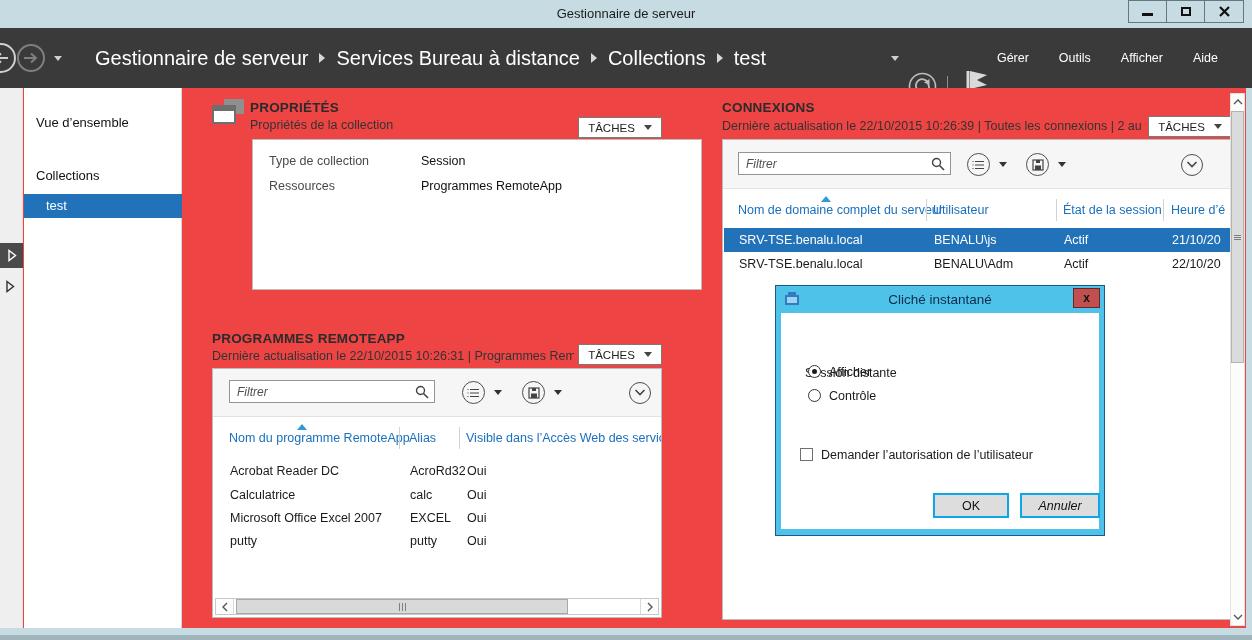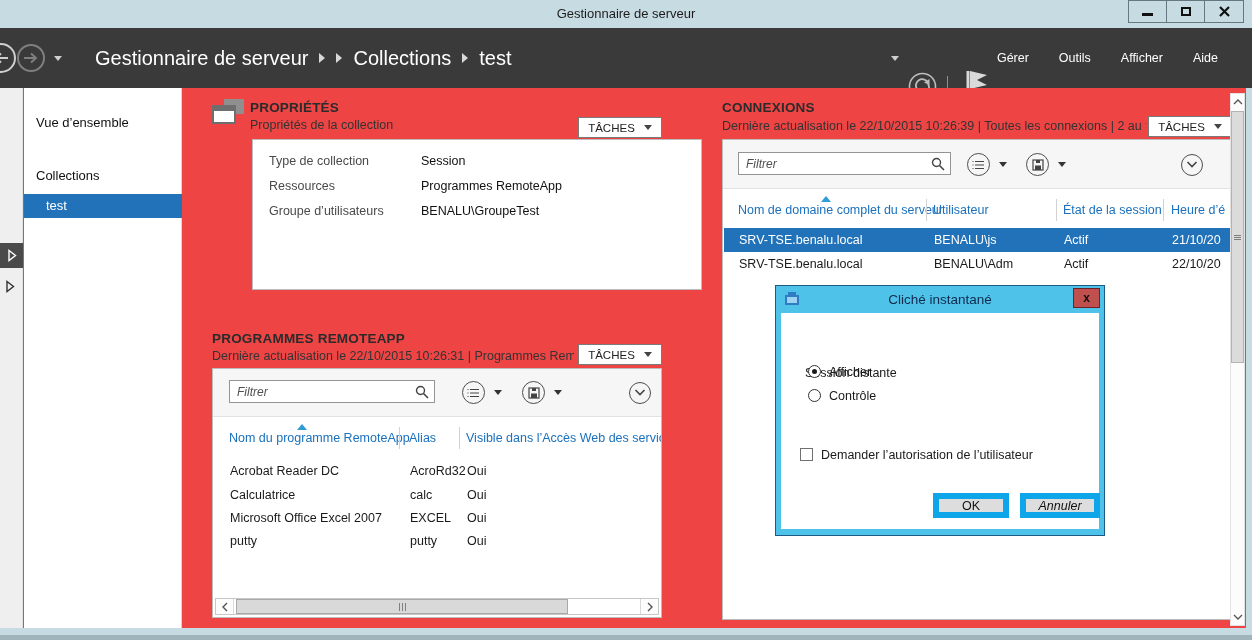--- a/index.html
+++ b/index.html
@@ -91,21 +91,21 @@
   .dlg-titlebar{ position:absolute; left:0; top:0; right:0; height:27px;}
   .dlg-title{ position:absolute; left:0; right:0; top:6px; text-align:center; font-size:13.5px; color:#0f2b4e;}
   .dlg-icon{ position:absolute; left:8px; top:5px;}
   .dlg-close{ position:absolute; right:4px; top:2px; width:27px; height:20px; background:#c0504e; border:1px solid #6d2427;
               display:flex; align-items:center; justify-content:center; font-weight:bold; font-size:12px; color:#111;}
   .dlg-body{ position:absolute; left:5px; right:5px; top:27px; bottom:6px; background:#fff;}
   .dlg-label{ position:absolute; font-size:12.5px; color:#1a1a1a; white-space:nowrap;}
   .radio{ position:absolute; width:13px; height:13px; border:1px solid #333; border-radius:50%; background:#fff;}
   .radio.checked::after{ content:""; position:absolute; left:3px; top:3px; width:5px; height:5px; border-radius:50%; background:#1a1a1a;}
   .checkbox{ position:absolute; width:13px; height:13px; border:1px solid #707070; background:#fff;}
-  .dlg-btn{ position:absolute; height:25px; background:#ddd; border:6px solid #0ea5e9; font-family:inherit;
+  .dlg-btn{ position:absolute; height:25px; background:#ddd; border:2px solid #0ea5e9; font-family:inherit;
             font-size:12.5px; color:#111; display:flex; align-items:center; justify-content:center;}
 </style>
 </head>
 <body>
 
 <div class="screen">
 
   <div class="titlebar">
     <span class="tb-title">Gestionnaire de serveur</span>
     <div class="win-controls">
@@ -132,20 +132,21 @@
     <div class="nav-circle" style="left:17px; top:16px; width:28px; height:28px; border:2px solid #7f7f7f;">
       <svg width="16" height="12">
           <path d="M1,6 L12,6 M8,1.5 L13,6 L8,10.5" stroke="#7f7f7f" stroke-width="2" fill="none"></path>
         </svg>
     </div>
     <span class="caret" style="position:absolute; left:54px; top:28px;"></span>
 
     <div class="breadcrumb">
       <span>Gestionnaire de serveur</span>
       <span class="bc-sep"></span>
+      <span>Services Bureau à distance</span>
       <span class="bc-sep"></span>
       <span>Collections</span>
       <span class="bc-sep"></span>
       <span>test</span>
     </div>
 
     <span class="caret" style="position:absolute; left:891px; top:28px;"></span>
     <div style="position:absolute; left:908px; top:44px;">
       <svg width="29" height="29">
         <circle cx="14.5" cy="14.5" r="13" stroke="#bdbdbd" stroke-width="1.6" fill="none"></circle>
@@ -204,24 +205,20 @@
   </div>
   <div class="box" style="left:212px; top:139px; width:450px; height:151px; padding-top:8px;margin-left:40px;">
     <div class="prop-row">
       <span class="prop-label">Type de collection</span>
       <span class="prop-value">Session</span>
     </div>
     <div class="prop-row">
       <span class="prop-label">Ressources</span>
       <span class="prop-value">Programmes RemoteApp</span>
     </div>
-    <div class="prop-row">
-      <span class="prop-label">Groupe d’utilisateurs</span>
-      <span class="prop-value">BENALU\GroupeTest</span>
-    </div>
   </div>
 
   <div class="panel-title" style="left:212px; top:331px;">PROGRAMMES REMOTEAPP</div>
   <div class="panel-sub" style="left:212px; top:349px; width:362px;">Dernière actualisation le 22/10/2015 10:26:31 | Programmes Remot...</div>
   <div class="tasks-btn" style="left:578px; top:344px;">
     <span>TÂCHES</span>
     <span class="tasks-caret"></span>
   </div>
 
   <div class="box" style="left:212px; top:368px; width:450px; height:250px;">

